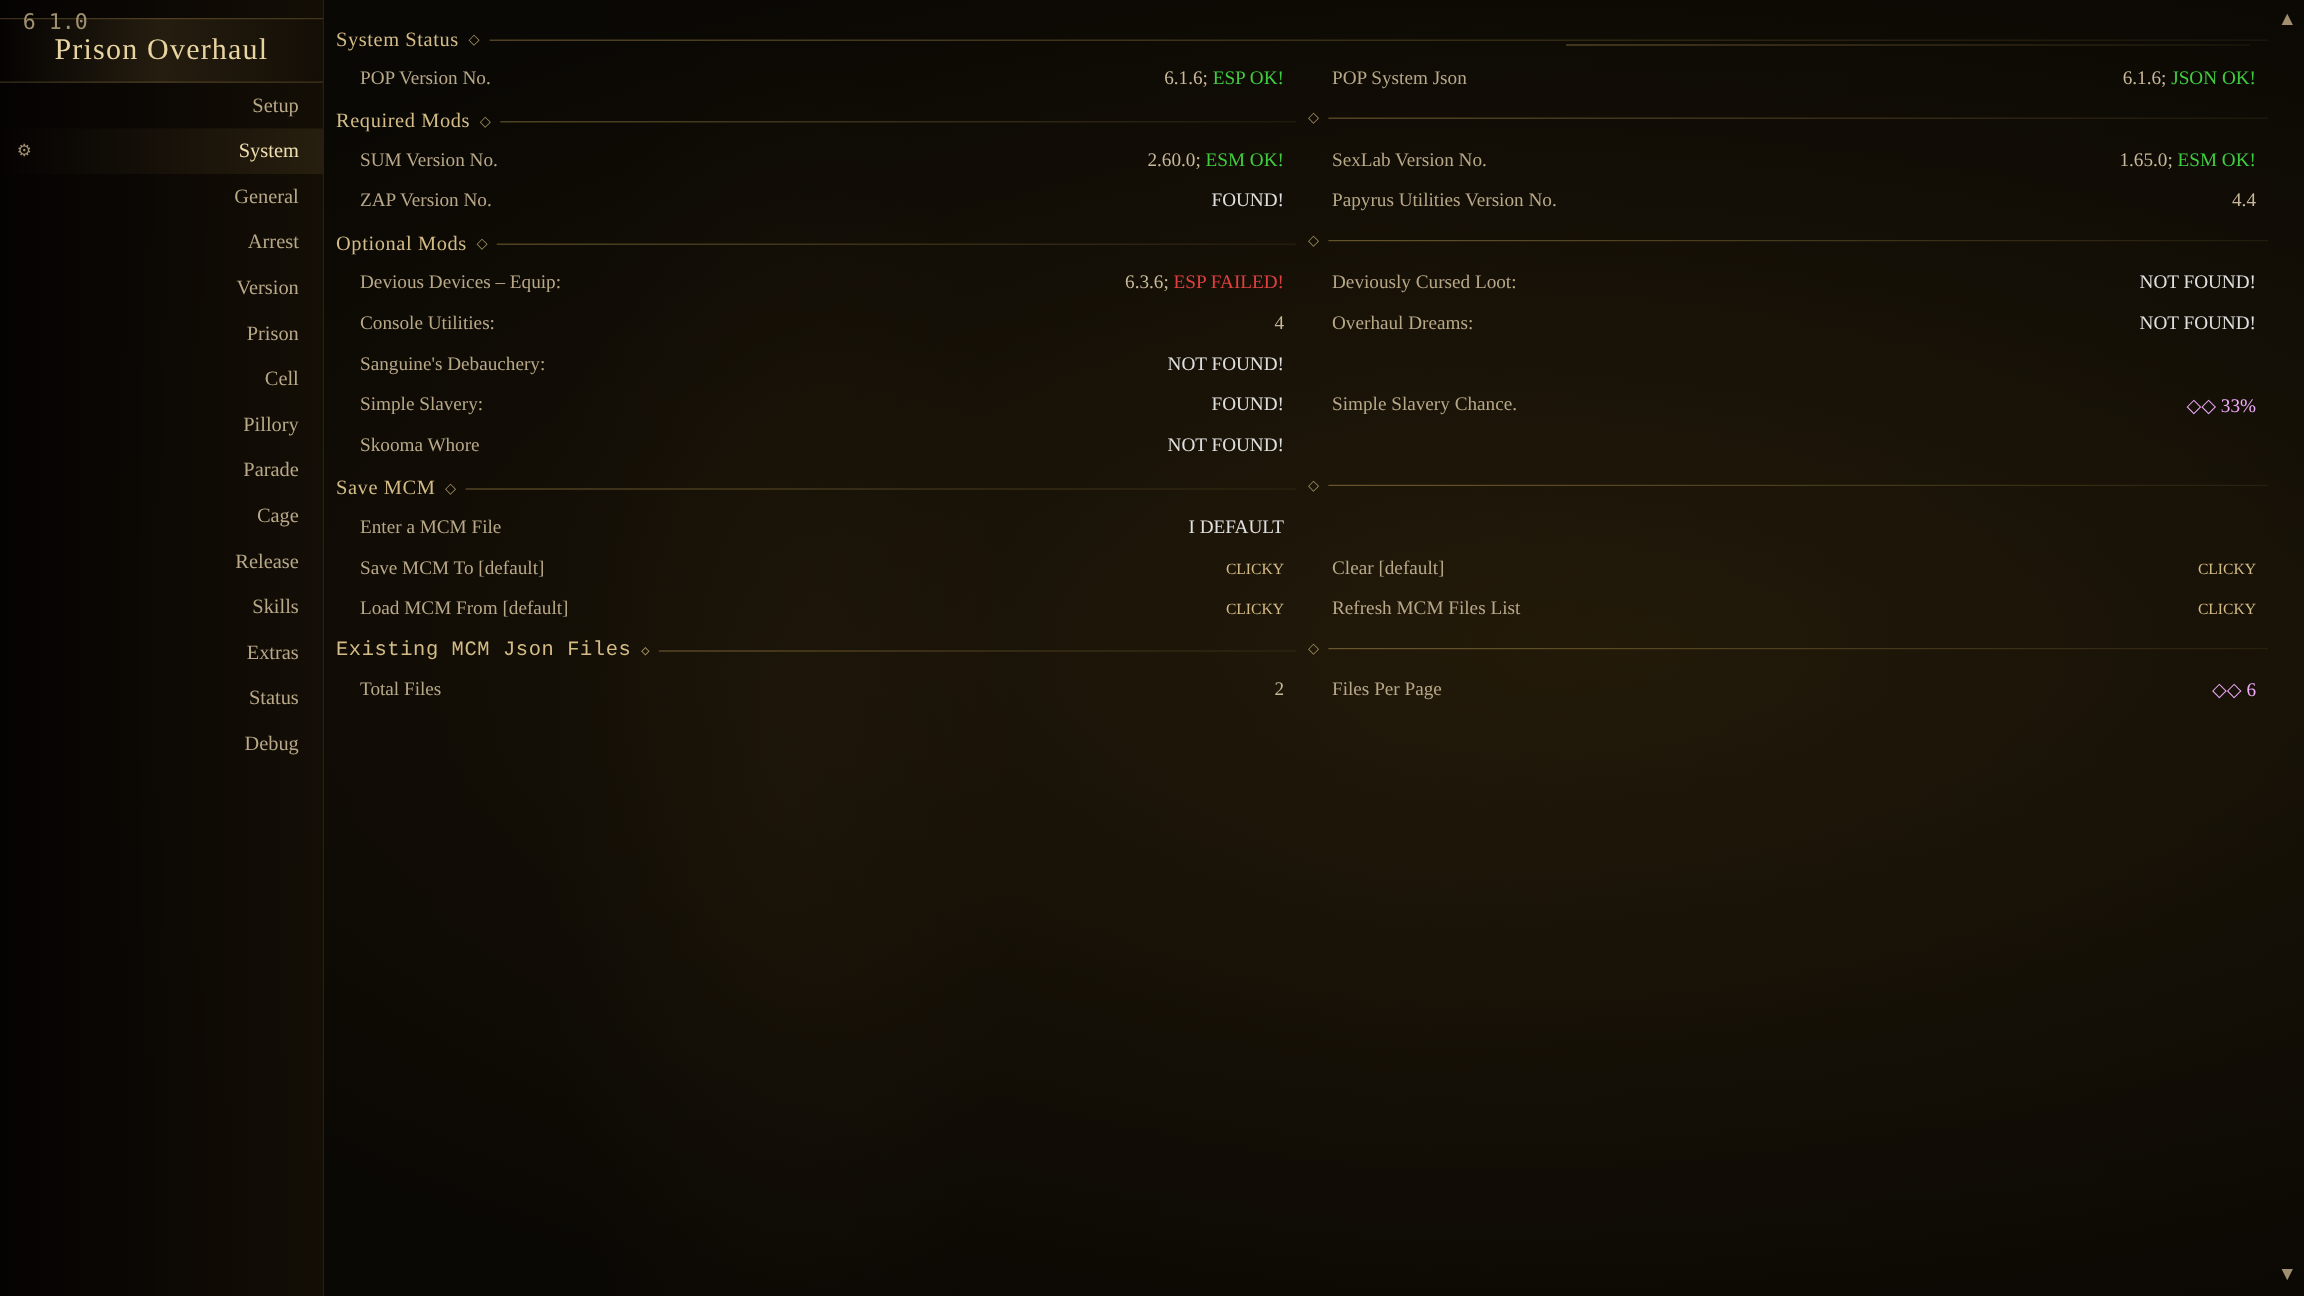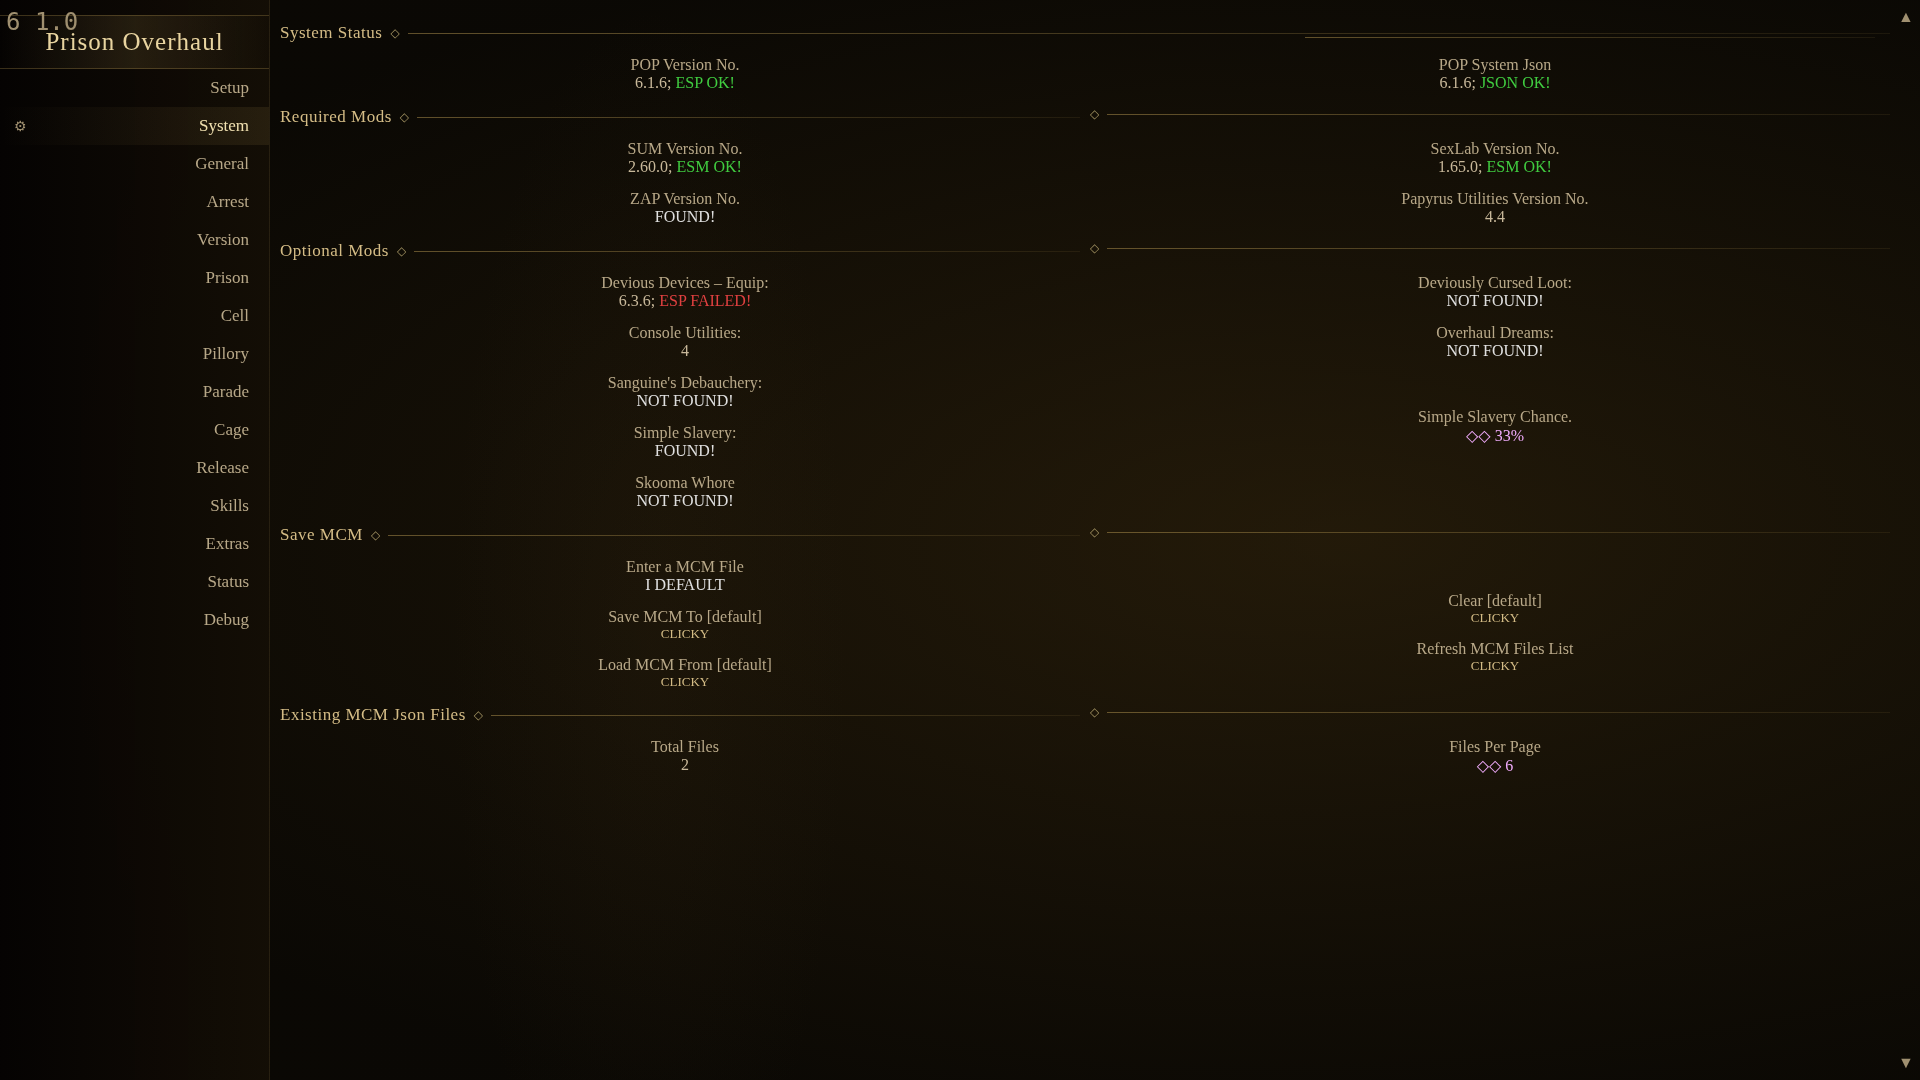--- a/index.html
+++ b/index.html
@@ -41,22 +41,22 @@
       width: 270px;
       height: 1080px;
       background: linear-gradient(to right, rgba(5,3,2,0.98) 0%, rgba(20,14,6,0.92) 100%);
       border-right: 1px solid rgba(180,150,80,0.2);
       z-index: 10;
     }
 
     .version-badge {
       position: absolute;
       top: 8px;
-      left: 6px;
-      font-size: 24px;
+      left: 19px;
+      font-size: 18px;
       color: #a09070;
       font-family: monospace;
     }
 
     .sidebar-title {
       margin-top: 15px;
       text-align: center;
       padding: 12px 20px;
       font-size: 25px;
       color: #e8d4a0;
@@ -129,21 +129,20 @@
     }
 
     
     .data-row {
       display: flex;
       justify-content: space-between;
       align-items: center;
       padding: 7px 10px 7px 20px;
       font-size: 16px;
       min-height: 34px;
-      flex-direction: column;
     }
 
     .row-label {
       color: #b8a888;
     }
 
     .row-value {
       color: #c8b89a;
       text-align: right;
     }
@@ -410,21 +409,21 @@
         <span class="row-value value-clicky">CLICKY</span>
       </div>
       <div class="data-row">
         <span class="row-label">Refresh MCM Files List</span>
         <span class="row-value value-clicky">CLICKY</span>
       </div>
     </div>
   </div>
 
   <div style="display:flex; gap:10px;">
-    <div style="flex:1;">
+    <div style="flex:1;font-family:Liberation Mono, monospace;">
       <div class="section-header">
         <span class="section-title">Existing MCM Json Files</span>
         <span class="divider-icon">◇</span>
         <div class="divider-line"></div>
       </div>
     </div>
     <div style="flex:1;">
       <div class="section-header">
         <span class="divider-icon">◇</span>
         <div class="divider-line"></div>

